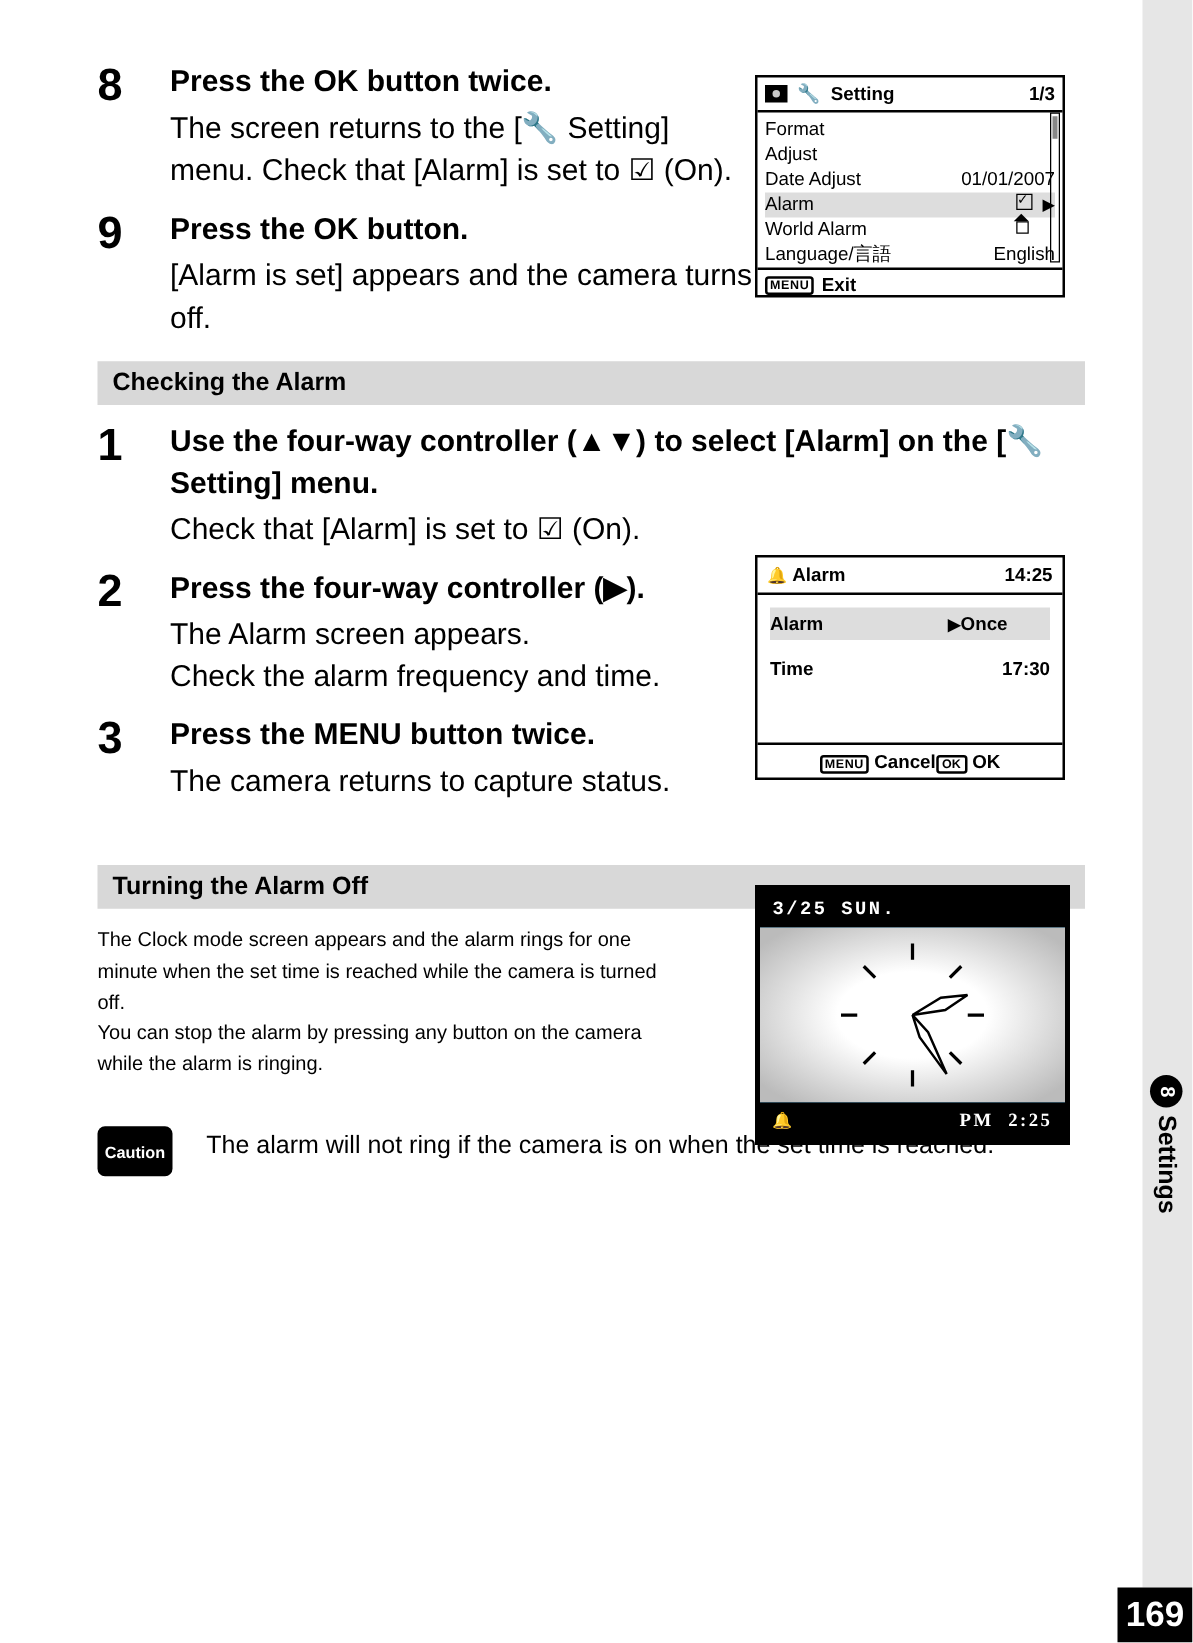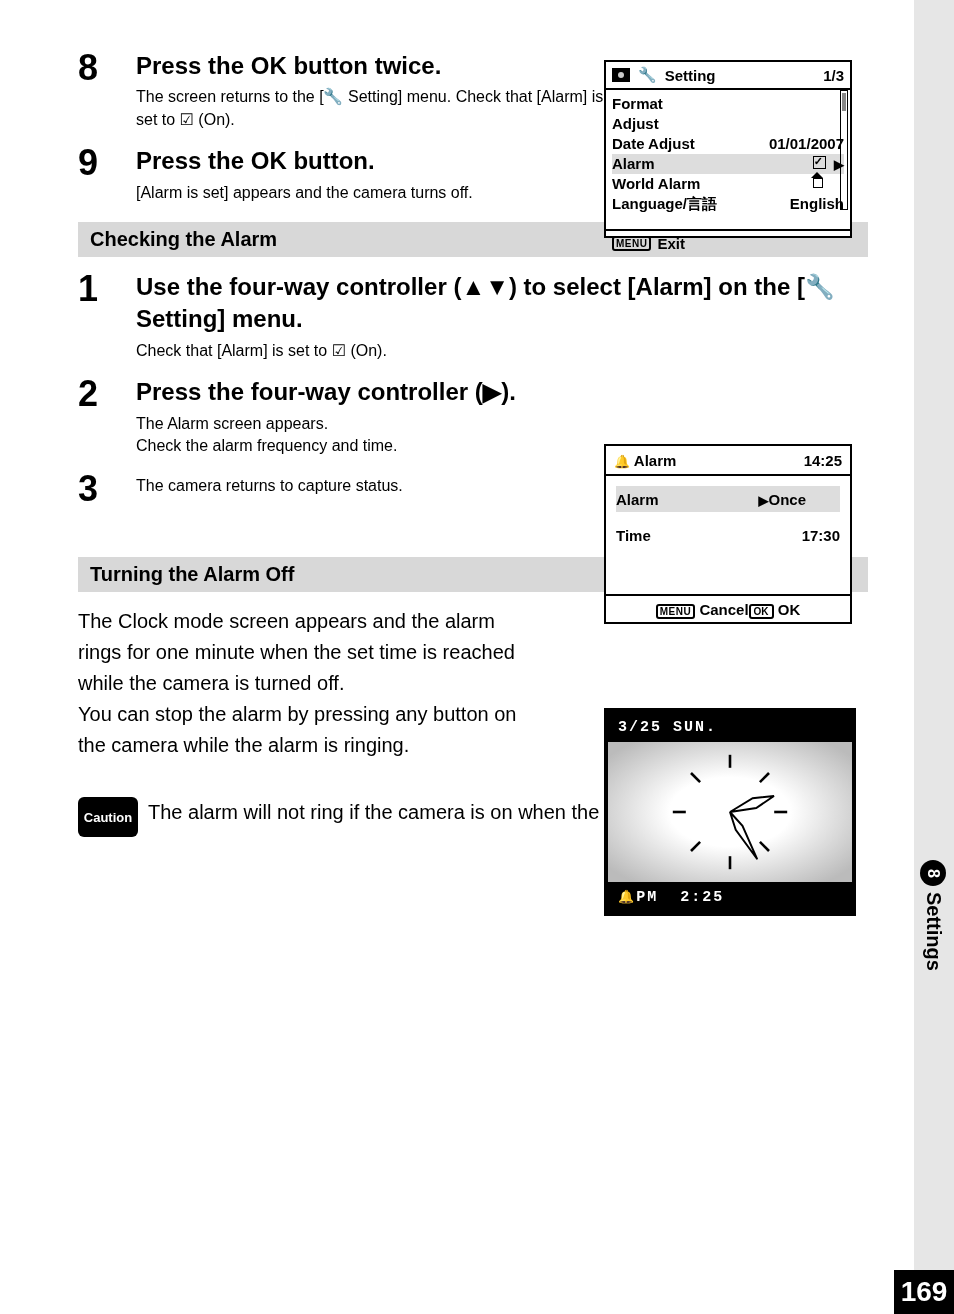--- a/index.html
+++ b/index.html
@@ -6,55 +6,55 @@
   .page{position:relative;width:954px;height:1314px;overflow:hidden}
   .gutter{position:absolute;right:0;top:0;width:40px;height:1270px;background:#e6e6e6}
   .pnum-box{position:absolute;right:0;bottom:0;width:60px;height:44px;background:#000;color:#fff;display:flex;align-items:center;justify-content:center;font-weight:bold;font-size:28px}
   .tab{position:absolute;right:8px;top:860px;writing-mode:vertical-rl;text-orientation:mixed;font-weight:bold;font-size:20px;color:#000;display:flex;align-items:center;gap:6px}
   .bignum{display:inline-block;width:26px;height:26px;border-radius:50%;background:#000;color:#fff;text-align:center;line-height:26px;font-size:16px;font-weight:bold}
   .content{position:absolute;left:78px;top:50px;width:790px}
   .step{display:flex;margin-bottom:14px}
   .step-num{width:58px;font-size:36px;font-weight:bold;line-height:1}
   .step-body{flex:1;padding-right:260px}
   .step-title{font-size:24px;font-weight:bold;line-height:1.35}
-  .step-desc{font-size:16px;line-height:1.4;margin-top:4px}
+  .step-desc{font-size:24px;line-height:1.4;margin-top:4px}
   .sub-heading{margin-top:18px;margin-bottom:14px;background:#d8d8d8;padding:6px 12px;font-size:20px;font-weight:bold}
-  .para{font-size:20px;line-height:1.55;padding-right:340px}
-  .caution-row{display:flex;align-items:flex-start;gap:10px;margin-top:36px}
+  .para{font-size:16px;line-height:1.55;padding-right:340px}
+  .caution-row{display:flex;align-items:flex-start;gap:27px;margin-top:36px}
   .caution-badge{width:60px;height:40px;background:#000;color:#fff;font-size:13px;font-weight:bold;display:flex;align-items:center;justify-content:center;border-radius:6px;position:relative}
   .caution-badge::before,.caution-badge::after{content:"";position:absolute;width:0;height:0}
   .caution-text{flex:1;font-size:20px;line-height:1.5}
 
   
   .lcd1{position:absolute;left:604px;top:60px;width:244px;height:174px;border:2px solid #000;background:#fff;font-family:Arial,Helvetica,sans-serif}
   .lcd1 .titlebar{display:flex;align-items:center;height:26px;border-bottom:2px solid #000;padding:0 6px;font-weight:bold;font-size:15px;gap:8px}
   .lcd1 .camicon{width:18px;height:14px;background:#000;display:inline-block;position:relative}
   .lcd1 .camicon::before{content:"";position:absolute;width:6px;height:6px;border-radius:50%;background:#c9c9c9;left:6px;top:4px}
   .lcd1 .page-ind{margin-left:auto;font-weight:bold}
-  .lcd1 .rows{padding:4px 6px 15px;font-weight:bold;font-size:15px;line-height:20px}
+  .lcd1 .rows{padding:4px 6px 0;font-weight:normal;font-size:15px;line-height:20px}
   .lcd1 .row{display:flex;justify-content:space-between;height:20px;align-items:center}
   .lcd1 .row.hi{background:#ddd}
   .lcd1 .exit{border-top:2px solid #000;display:flex;align-items:center;height:24px;padding:0 6px;font-weight:bold;font-size:15px;gap:6px}
   .menutag{border:2px solid #000;border-radius:3px;font-size:10px;padding:0 2px;letter-spacing:.5px}
   .scrollbar{position:absolute;right:2px;top:28px;width:6px;height:118px;border:1px solid #000}
   .scrollbar .thumb{width:4px;height:18px;background:#888;margin:2px auto 0}
 
   
   .lcd2{position:absolute;left:604px;top:444px;width:244px;height:176px;border:2px solid #000;background:#fff}
   .lcd2 .titlebar2{display:flex;align-items:center;justify-content:space-between;height:28px;padding:0 8px;font-weight:bold;font-size:15px;border-bottom:2px solid #000}
   .lcd2 .mid{padding:10px 10px 0;font-weight:bold;font-size:15px}
   .lcd2 .row2{display:flex;justify-content:space-between;height:26px;align-items:center}
   .lcd2 .row2.hi{background:#ddd}
   .lcd2 .footer{position:absolute;left:0;right:0;bottom:0;height:26px;border-top:2px solid #000;display:flex;justify-content:center;align-items:center;padding:0 8px;font-weight:bold;font-size:15px}
   .oktag{border:2px solid #000;border-radius:3px;font-size:10px;padding:0 3px}
 
   
   .lcd3{position:absolute;left:604px;top:708px;width:244px;height:200px;border:4px solid #000;background:#0369a1;overflow:hidden}
   .lcd3 .top{height:30px;background:#000;color:#fff;display:flex;align-items:center;padding:0 10px;font-family:'Courier New',monospace;font-weight:bold;letter-spacing:2px;font-size:15px}
-  .lcd3 .bottom{position:absolute;left:0;right:0;bottom:0;height:30px;background:#000;color:#fff;display:flex;align-items:center;justify-content:flex-start;padding:0 10px;font-family:Liberation Mono, monospace;font-weight:bold;letter-spacing:2px;font-size:15px}
+  .lcd3 .bottom{position:absolute;left:0;right:0;bottom:0;height:30px;background:#000;color:#fff;display:flex;align-items:center;justify-content:space-between;padding:0 10px;font-family:Liberation Serif, serif;font-weight:bold;letter-spacing:2px;font-size:15px}
   .lcd3 .clockface{position:absolute;top:30px;left:0;right:0;bottom:30px;background:radial-gradient(ellipse at center,#fff 0%,#fff 35%,#bbb 90%)}
   .lcd3 .clockface svg{position:absolute;left:50%;top:50%;transform:translate(-50%,-50%)}
 
   .home-icon{display:inline-block;width:14px;height:12px;position:relative}
   .home-icon::before{content:"";position:absolute;top:-5px;left:1px;width:0;height:0;border-left:6px solid transparent;border-right:6px solid transparent;border-bottom:6px solid #000}
   .home-icon::after{content:"";position:absolute;top:1px;left:3px;width:8px;height:8px;border:1.5px solid #000}
   .checkbox-icon{display:inline-block;border:1.5px solid #000;width:11px;height:11px;position:relative}
   .checkbox-icon::after{content:"✓";position:absolute;font-size:11px;line-height:9px;left:0}
   .bell-icon::before{content:"🔔";font-size:13px}
   .arrow-r{display:inline-block;font-size:13px}
@@ -110,20 +110,23 @@
       <div class="step-body">
         <div class="step-title">Press the four-way controller (▶).</div>
         <div class="step-desc" style="white-space:pre-line">The Alarm screen appears.
 Check the alarm frequency and time.</div>
       </div>
     </div>
 
     <div class="step">
       <div class="step-num">3</div>
       <div class="step-body">
+        <div class="step-title">
+          <span>Press the </span><span style="font-weight:bold">MENU</span><span> button twice.</span>
+        </div>
         <div class="step-desc">The camera returns to capture status.</div>
       </div>
     </div>
 
     <div class="sub-heading" style="margin-top:50px">Turning the Alarm Off</div>
 
     <div class="para" style="white-space:pre-line">The Clock mode screen appears and the alarm rings for one minute when the set time is reached while the camera is turned off.
 You can stop the alarm by pressing any button on the camera while the alarm is ringing.</div>
 
     <div class="caution-row">

